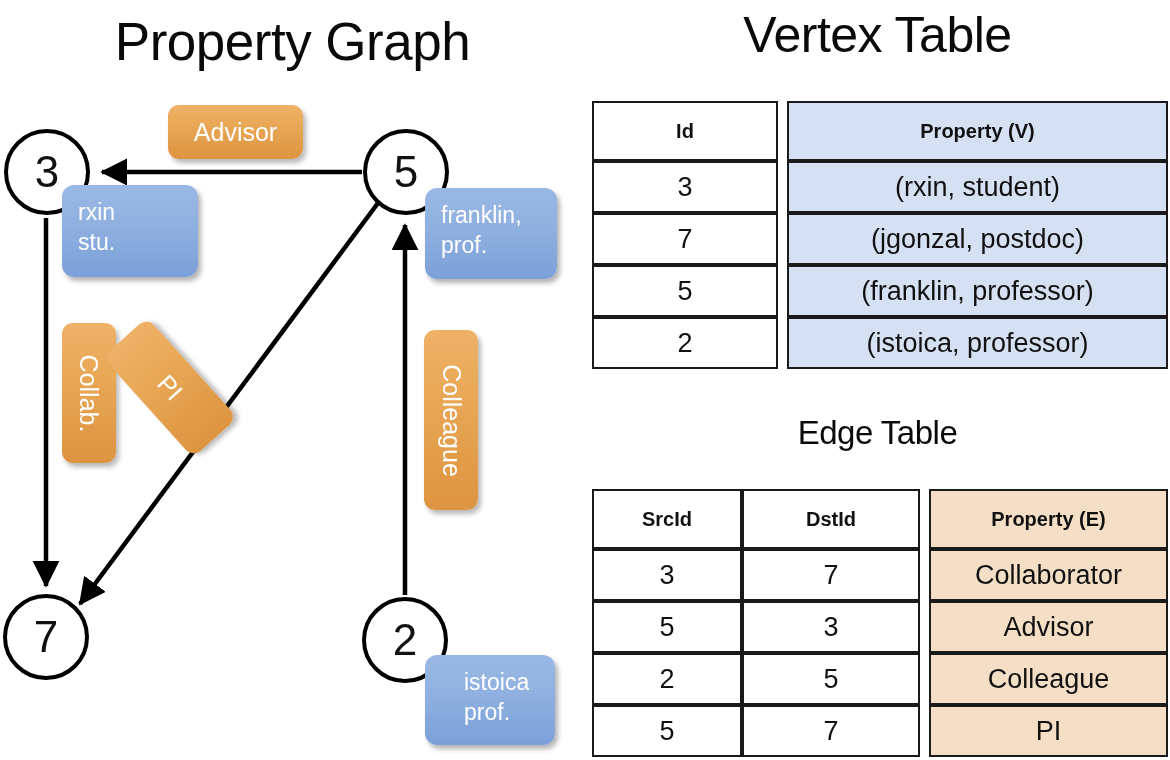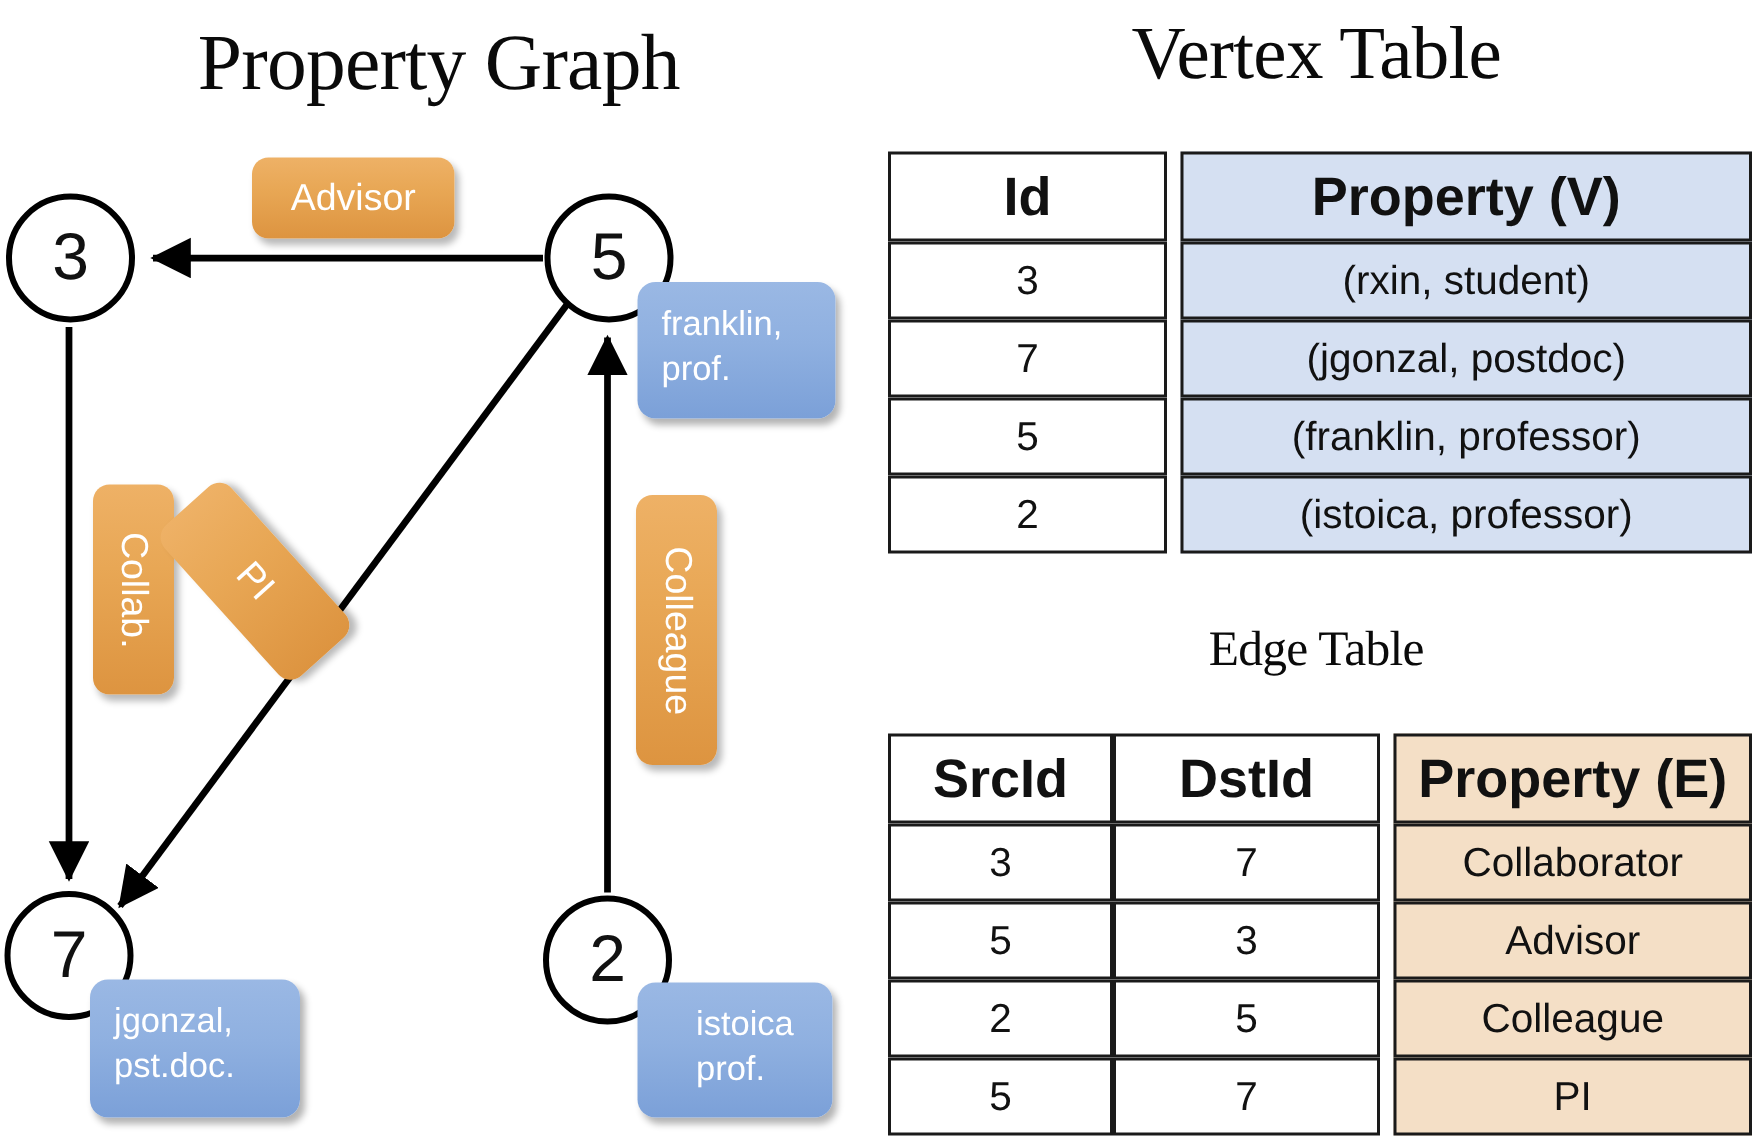--- a/index.html
+++ b/index.html
@@ -13,21 +13,21 @@
     height: 760px;
     position: relative;
     overflow: hidden;
     font-family: "Liberation Sans", sans-serif;
     color: #000000;
   }
 
   
   .title {
     position: absolute;
-    font-family: Liberation Serif, serif;
+    font-family: Liberation Sans, sans-serif;
     font-weight: 300;
     color: #0a0a0a;
     white-space: nowrap;
     letter-spacing: -0.5px;
   }
   #title-property-graph {
     left: 0; top: 12px; width: 585px;
     text-align: center;
     font-size: 53px;
     line-height: 60px;
@@ -149,21 +149,21 @@
     font-weight: 400;
     font-size: 27px;
     color: #111111;
     padding: 0;
     height: 48px;
     vertical-align: middle;
     background: #ffffff;
   }
   .tbl th {
     font-weight: bold;
-    font-size: 36px;
+    font-size: 20px;
     height: 56px;
   }
   .tbl .gapcol {
     border: none;
     background: transparent;
     width: 9px;
     padding: 0;
   }
   .cell-blue { background: #d5e0f2 !important; }
   .cell-orange { background: #f4dfc6 !important; }
@@ -215,27 +215,27 @@
   <div class="node" id="node-5">
     <span>5</span>
   </div>
   <div class="node" id="node-7">
     <span>7</span>
   </div>
   <div class="node" id="node-2">
     <span>2</span>
   </div>
 
+  <div class="prop-badge" id="prop-rxin">
+    <span class="line">rxin</span>
+    <span class="line">stu.</span>
+  </div>
   <div class="prop-badge" id="prop-franklin">
     <span class="line">franklin,</span>
     <span class="line">prof.</span>
-  </div>
-  <div class="prop-badge" id="prop-jgonzal">
-    <span class="line">jgonzal,</span>
-    <span class="line">pst.doc.</span>
   </div>
   <div class="prop-badge" id="prop-istoica">
     <span class="line">istoica</span>
     <span class="line">prof.</span>
   </div>
 
   <div class="rel-badge" id="rel-advisor">
     <span class="htext">Advisor</span>
   </div>
   <div class="rel-badge" id="rel-collab">

